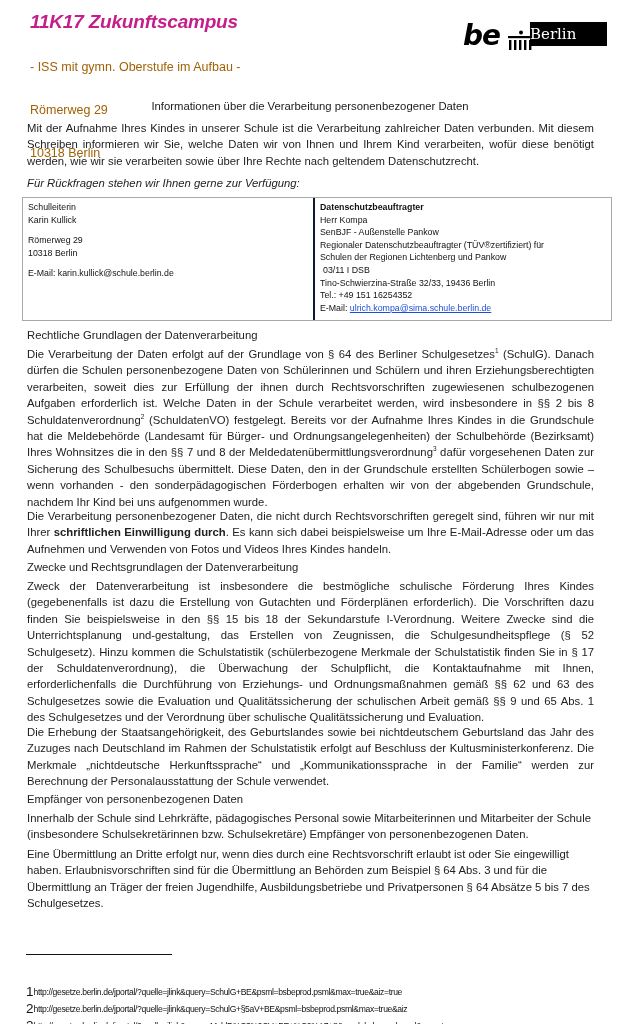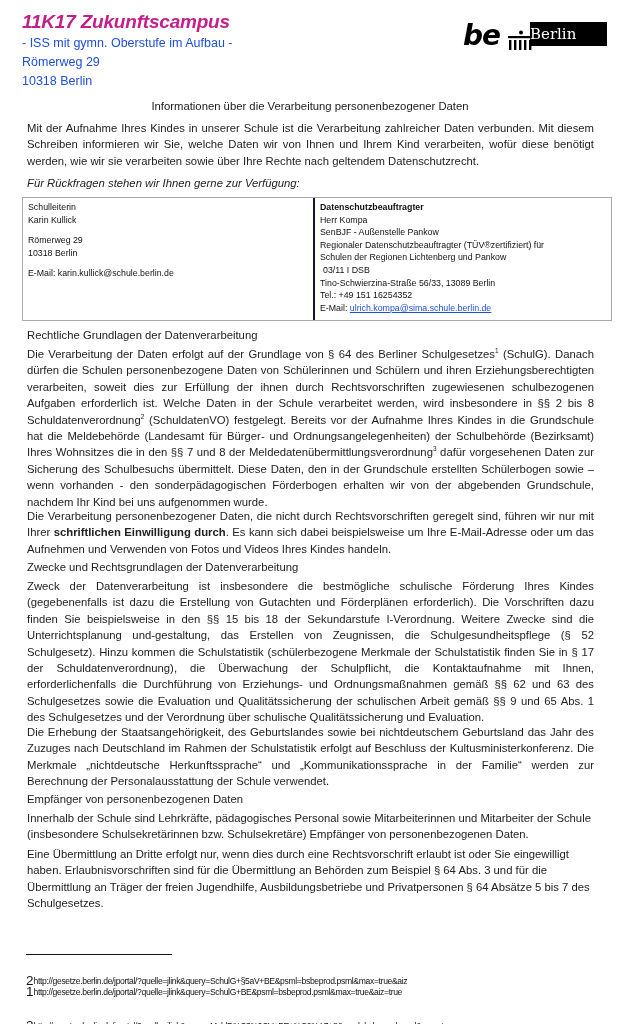--- a/index.html
+++ b/index.html
@@ -1,21 +1,21 @@
 <!DOCTYPE html>
 <html><head>
 <meta charset="utf-8">
 <style>
   * { box-sizing: border-box; margin: 0; padding: 0; }
   html, body { width: 620px; height: 1024px; background: #ffffff; overflow: hidden; }
   body { position: relative; font-family: "Liberation Sans", sans-serif; color: #1a1a1a; }
 
-  .header { position: absolute; left: 22px; top: 10px; }
+  .header { position: absolute; left: 30px; top: 10px; }
   .school-name { font-size: 19px; font-weight: bold; font-style: italic; color: #c51d8a; line-height: 24px; letter-spacing: -0.2px; }
-  .school-line { font-size: 12.5px; color: #1d4ed8; line-height: 19px; }
+  .school-line { font-size: 12.5px; color: #a16207; line-height: 19px; margin-top: 24px; }
 
   .logo { position: absolute; left: 463px; top: 22px; height: 32px; width: 144px; }
   .logo-be { position: absolute; left: 0; top: -2px; font-family: "DejaVu Sans", sans-serif; font-weight: bold; font-style: italic; font-size: 28px; color: #000; letter-spacing: -1px; line-height: 32px; }
   .logo-gate { position: absolute; left: 43px; top: 8px; width: 34px; height: 20px; }
   .logo-box { position: absolute; left: 67px; top: 0; width: 77px; height: 24px; background: #000; color: #fff; font-family: "DejaVu Serif", serif; font-size: 15px; line-height: 24px; text-align: left; padding-right: 6px; }
 
   .doc-title { position: absolute; left: 0; width: 620px; top: 98px; text-align: center; font-size: 11.3px; line-height: 16px; }
 
   .para { position: absolute; left: 27px; width: 567px; font-size: 11.3px; line-height: 16.4px; text-align: justify; color: #222; }
   .para sup { font-size: 6.5px; vertical-align: top; line-height: 10px; }
@@ -74,21 +74,21 @@
       <span>karin.kullick@schule.berlin.de</span>
     </div>
   </div>
   <div class="contact-cell contact-right">
     <div class="bold">Datenschutzbeauftragter</div>
     <div>Herr Kompa</div>
     <div>SenBJF - Außenstelle Pankow</div>
     <div>Regionaler Datenschutzbeauftragter (TÜV®zertifiziert) für</div>
     <div>Schulen der Regionen Lichtenberg und Pankow</div>
     <div style="padding-left:3px;">03/11 I DSB</div>
-    <div>Tino-Schwierzina-Straße 56/33, 13089 Berlin</div>
+    <div>Tino-Schwierzina-Straße 32/33, 19436 Berlin</div>
     <div>Tel.: +49 151 16254352</div>
     <div>
       <span>E-Mail:</span>
       <a class="email-link">ulrich.kompa@sima.schule.berlin.de</a>
     </div>
   </div>
 </div>
 
 <div class="h2" style="top:327px;">Rechtliche Grundlagen der Datenverarbeitung</div>
 <p class="para" style="top:346px;"><span>Die Verarbeitung der Daten erfolgt auf der Grundlage von § 64 des Berliner Schulgesetzes</span><sup>1</sup><span> (SchulG). Danach dürfen die Schulen personenbezogene Daten von Schülerinnen und Schülern und ihren Erziehungsberechtigten verarbeiten, soweit dies zur Erfüllung der ihnen durch Rechtsvorschriften zugewiesenen schulbezogenen Aufgaben erforderlich ist. Welche Daten in der Schule verarbeitet werden, wird insbesondere in §§ 2 bis 8 Schuldatenverordnung</span><sup>2</sup><span> (SchuldatenVO) festgelegt. Bereits vor der Aufnahme Ihres Kindes in die Grundschule hat die Meldebehörde (Landesamt für Bürger- und Ordnungsangelegenheiten) der Schulbehörde (Bezirksamt) Ihres Wohnsitzes die in den §§ 7 und 8 der Meldedatenübermittlungsverordnung</span><sup>3</sup><span> dafür vorgesehenen Daten zur Sicherung des  Schulbesuchs übermittelt. Diese Daten, den in der Grundschule erstellten Schülerbogen sowie – wenn vorhanden  - den sonderpädagogischen Förderbogen erhalten wir von der abgebenden Grundschule, nachdem Ihr Kind bei uns aufgenommen wurde.</span></p>
@@ -99,18 +99,18 @@
 <p class="para" style="top:724px;">Die Erhebung der Staatsangehörigkeit, des Geburtslandes sowie bei nichtdeutschem Geburtsland das Jahr des Zuzuges nach Deutschland im Rahmen der Schulstatistik erfolgt auf Beschluss der Kultusministerkonferenz. Die Merkmale „nichtdeutsche Herkunftssprache“ und „Kommunikationssprache in der Familie“ werden zur Berechnung der Personalausstattung der Schule verwendet.</p>
 
 <div class="h2" style="top:791px;">Empfänger von personenbezogenen Daten</div>
 <p class="para" style="top:810px;text-align:left;">Innerhalb der Schule sind Lehrkräfte, pädagogisches Personal sowie Mitarbeiterinnen und Mitarbeiter der Schule (insbesondere Schulsekretärinnen bzw. Schulsekretäre) Empfänger von personenbezogenen Daten.</p>
 <p class="para" style="top:846px;text-align:left;">Eine Übermittlung an Dritte erfolgt nur, wenn dies durch eine Rechtsvorschrift erlaubt ist oder Sie eingewilligt haben. Erlaubnisvorschriften sind für die Übermittlung an Behörden zum Beispiel § 64 Abs. 3 und für die Übermittlung an Träger der freien Jugendhilfe, Ausbildungsbetriebe und Privatpersonen § 64 Absätze 5 bis 7 des Schulgesetzes.</p>
 
 <div class="fn-rule"></div>
 <div class="footnote" style="top:961px;">
   <span class="fn-num">1</span><span>http://gesetze.berlin.de/jportal/?quelle=jlink&amp;query=SchulG+BE&amp;psml=bsbeprod.psml&amp;max=true&amp;aiz=true</span>
 </div>
-<div class="footnote" style="top:950px;text-align:right;">
+<div class="footnote" style="top:978px;text-align:right;">
   <span class="fn-num">2</span><span>http://gesetze.berlin.de/jportal/?quelle=jlink&amp;query=SchulG+§5aV+BE&amp;psml=bsbeprod.psml&amp;max=true&amp;aiz</span>
 </div>
 <div class="footnote" style="top:995px;">
   <span class="fn-num">3</span><span>http://gesetze.berlin.de/jportal/?quelle=jlink&amp;query=MeldD%C3%9CV+BE+%C2%A7+8&amp;psml=bsbeprod.psml&amp;max=true</span>
 </div>
 
 </body></html>

